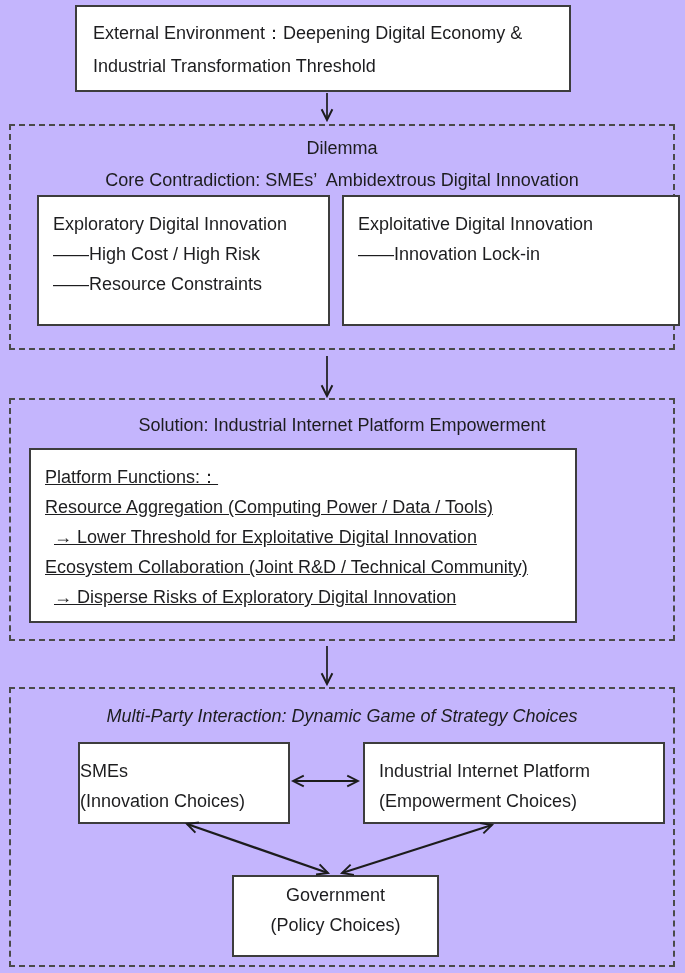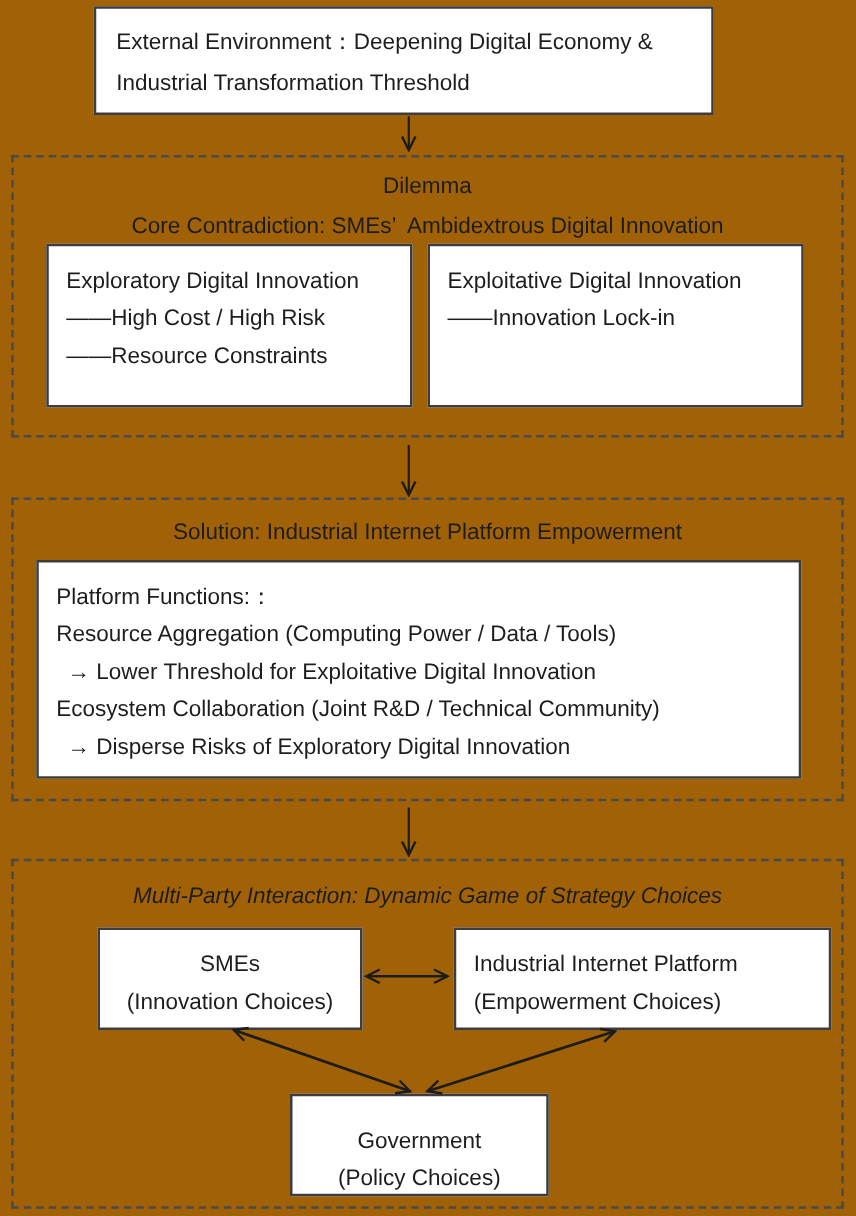--- a/index.html
+++ b/index.html
@@ -1,51 +1,51 @@
 <!DOCTYPE html>
 <html><head>
 <meta charset="utf-8">
 <style>
   html,body{margin:0;padding:0;background:#ffffff;}
   .canvas{
-    position:relative;width:685px;height:973px;background:#a16207;overflow:hidden;
+    position:relative;width:685px;height:973px;background:#c4b5fd;overflow:hidden;
     font-family:"Liberation Sans","DejaVu Sans",sans-serif;
     color:#1d1d1f;font-size:18px;font-weight:500;
   }
   .box{position:absolute;box-sizing:border-box;border:2px solid #3d3d3d;background:#ffffff;}
   .dashedbox{position:absolute;box-sizing:border-box;border:2px dashed #4a4a4a;}
   .line{line-height:30px;white-space:nowrap;}
   .pre{white-space:pre-wrap;}
   .center{text-align:center;}
 
   
   .env{left:75px;top:5px;width:496px;height:87px;padding:10px 16px 0 16px;}
   .env .line{line-height:33px;}
 
   
   .sec1{left:9px;top:124px;width:666px;height:226px;}
   .sec1-title{padding-top:6px;}
   .sec1-title .line{line-height:32px;white-space:pre-wrap;}
   .expl-a{left:26px;top:69px;width:293px;height:131px;padding:12px 0 0 14px;}
-  .expl-b{left:331px;top:69px;width:301px;height:131px;padding:12px 0 0 14px;}
+  .expl-b{left:331px;top:69px;width:338px;height:131px;padding:12px 0 0 14px;}
 
   
   .sec2{left:9px;top:398px;width:666px;height:243px;}
   .sec2-title{padding-top:10px;}
   .sec2-title .line{line-height:30px;}
-  .funcs{left:18px;top:48px;width:612px;height:175px;padding:12px 0 0 14px;}
+  .funcs{left:18px;top:48px;width:548px;height:175px;padding:12px 0 0 14px;text-decoration:underline;}
   .funcs .indent{padding-left:9px;}
 
   
   .sec3{left:9px;top:687px;width:666px;height:280px;}
   .sec3-title{padding-top:12px;font-style:italic;}
   .sec3-title .line{line-height:30px;}
-  .smes{left:67px;top:53px;width:212px;height:82px;padding-top:12px;text-align:center;}
+  .smes{left:67px;top:53px;width:212px;height:82px;padding-top:12px;}
   .platform{left:352px;top:53px;width:302px;height:82px;padding:12px 0 0 14px;}
-  .gov{left:221px;top:186px;width:207px;height:82px;padding-top:20px;text-align:center;}
+  .gov{left:221px;top:186px;width:207px;height:82px;padding-top:3px;text-align:center;}
 
   .arrows{position:absolute;left:0;top:0;width:685px;height:973px;pointer-events:none;}
 </style>
 </head>
 <body>
 
 <div class="canvas">
 
   <div class="box env">
     <div class="line">External Environment：Deepening Digital Economy &amp;</div>

